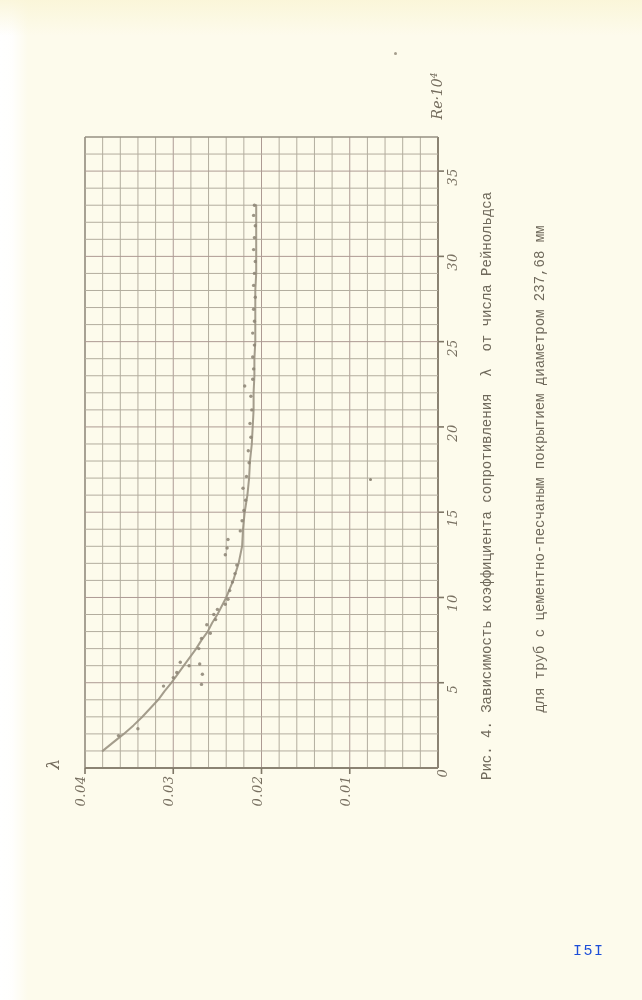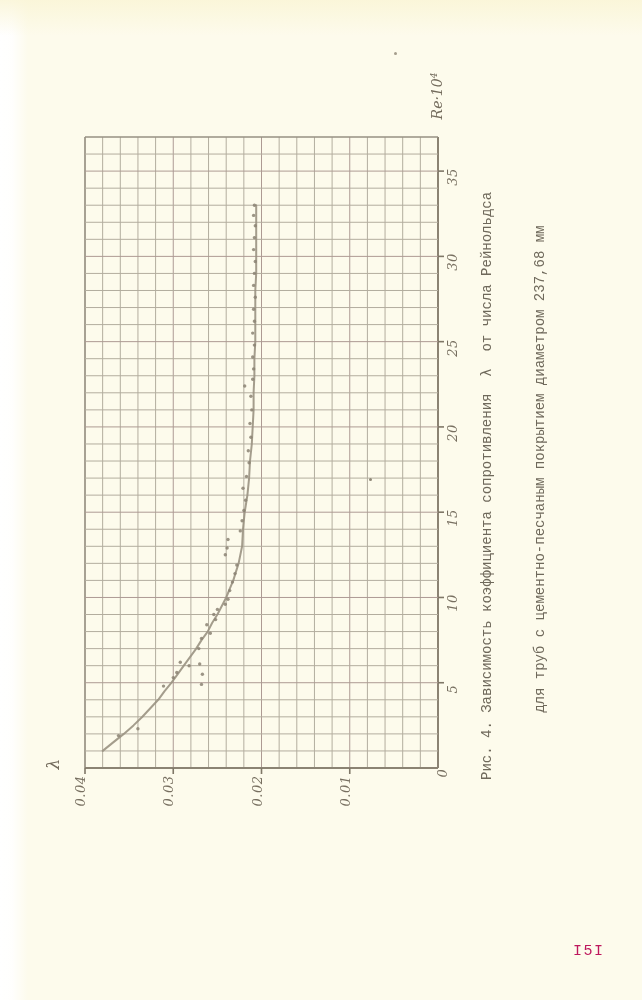--- a/index.html
+++ b/index.html
@@ -36,21 +36,21 @@
     transform:translate(-50%,-50%) rotate(-90deg);
     font:14px/17.5px "Liberation Mono", monospace;
     color:#6f695b;
     white-space:pre;
     text-align:left;
   }
   .caption .line2{text-indent:8ch;}
   .pagenum{
     position:absolute;left:573px;top:943px;
     font:15px "Liberation Mono", monospace;
-    color:#be185d;letter-spacing:1.5px;
+    color:#1d4ed8;letter-spacing:1.5px;
   }
   .speck{position:absolute;border-radius:50%;background:#a49d8c;}
   .speck.s1{left:394px;top:52px;width:3px;height:3px;}
   .speck.s2{left:369px;top:478px;width:3px;height:3px;background:#8f8878;}
 </style>
 </head>
 <body>
 
 <div class="page">
 

